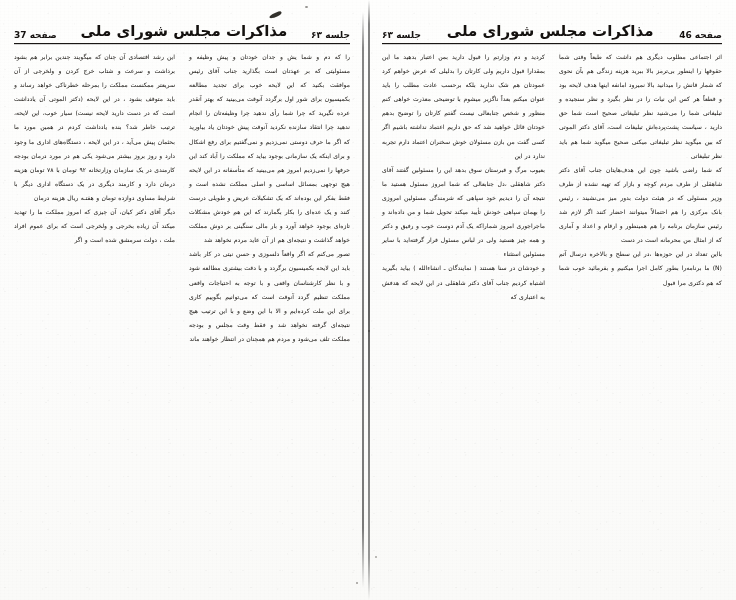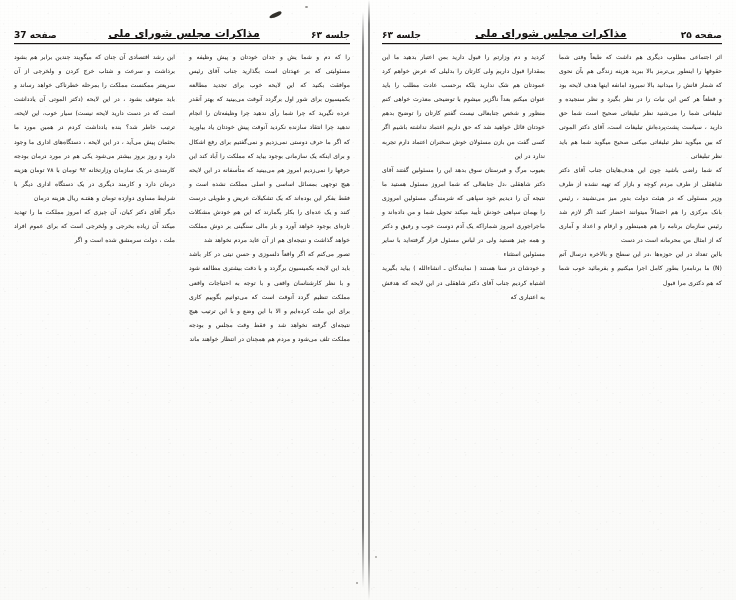--- a/index.html
+++ b/index.html
@@ -47,21 +47,21 @@
     background:linear-gradient(180deg,rgba(20,20,20,0) 2%,rgba(35,35,35,.55) 8%,rgba(35,35,35,.6) 88%,rgba(20,20,20,0) 98%);
   }
 
   
   .runhead{
     position:relative;display:flex;align-items:flex-end;justify-content:space-between;
     height:18px;font-size:9px;font-weight:bold;color:#14110f;
     letter-spacing:.2px;
   }
   .runhead .side{white-space:nowrap;}
-  .runhead .mid{white-space:nowrap;font-size:11px;text-decoration:underline;}
+  .runhead .mid{white-space:nowrap;font-size:15px;}
   .rule{
     height:0;border-top:1.6px solid #1a1715;margin-top:3px;margin-bottom:6px;
     box-shadow:0 1px 0 rgba(0,0,0,.16);
   }
 
   
   .cols{display:flex;flex-direction:row;gap:14px;direction:rtl;}
   .col{
     width:163px;
     font-size:6.1px;line-height:14.1px;
@@ -92,21 +92,21 @@
 </head>
 <body>
 
 <div id="scan"></div>
 <div id="grain"></div>
 
 <div class="spread">
 
   <div class="page left">
     <div class="runhead">
-      <span class="side">صفحه ۲۵</span>
+      <span class="side">صفحه 46</span>
       <span class="mid">مذاکرات مجلس شورای ملی</span>
       <span class="side">جلسه ۶۳</span>
     </div>
     <div class="rule"></div>
 
     <div class="cols">
       <div class="col">
         <p>اثر اجتماعی مطلوب دیگری هم داشت که طبعاً وقتی شما حقوقها را اینطور بی‌ترمز بالا ببرید هزینه زندگی هم بآن نحوی که شمار قانش را میدانید بالا نمیرود امانفه اینها هدف لایحه بود و قطعاً هر کس این نیات را در نظر بگیرد و نظر سنجیده و تبلیغاتی شما را می‌شنید نظر تبلیغاتی صحیح است شما حق دارید ، سیاست پشت‌پرده‌اش تبلیغات است، آقای دکتر الموتی که بین میگوید نظر تبلیغاتی میکنی صحیح میگوید شما هم باید نظر تبلیغاتی</p>
         <p>که شما راضی باشید چون این هدف‌هایتان جناب آقای دکتر شاهقلی از طرف مردم کوچه و بازار که تهیه نشده از طرف وزیر مسئولی که در هیئت دولت بدور میز می‌نشیند ، رئیس بانک مرکزی را هم احتمالاً میتوانند احضار کنند اگر لازم شد رئیس سازمان برنامه را هم همینطور و ارقام و اعداد و آماری که از امثال من محرمانه است در دست</p>
         <p>بااین تعداد در این حوزه‌ها ،در این سطح و بالاخره درسال آتم (N) ما برنامه‌را بطور کامل اجرا میکنیم و بفرمائید خوب شما که هم دکتری مرا قبول</p>

